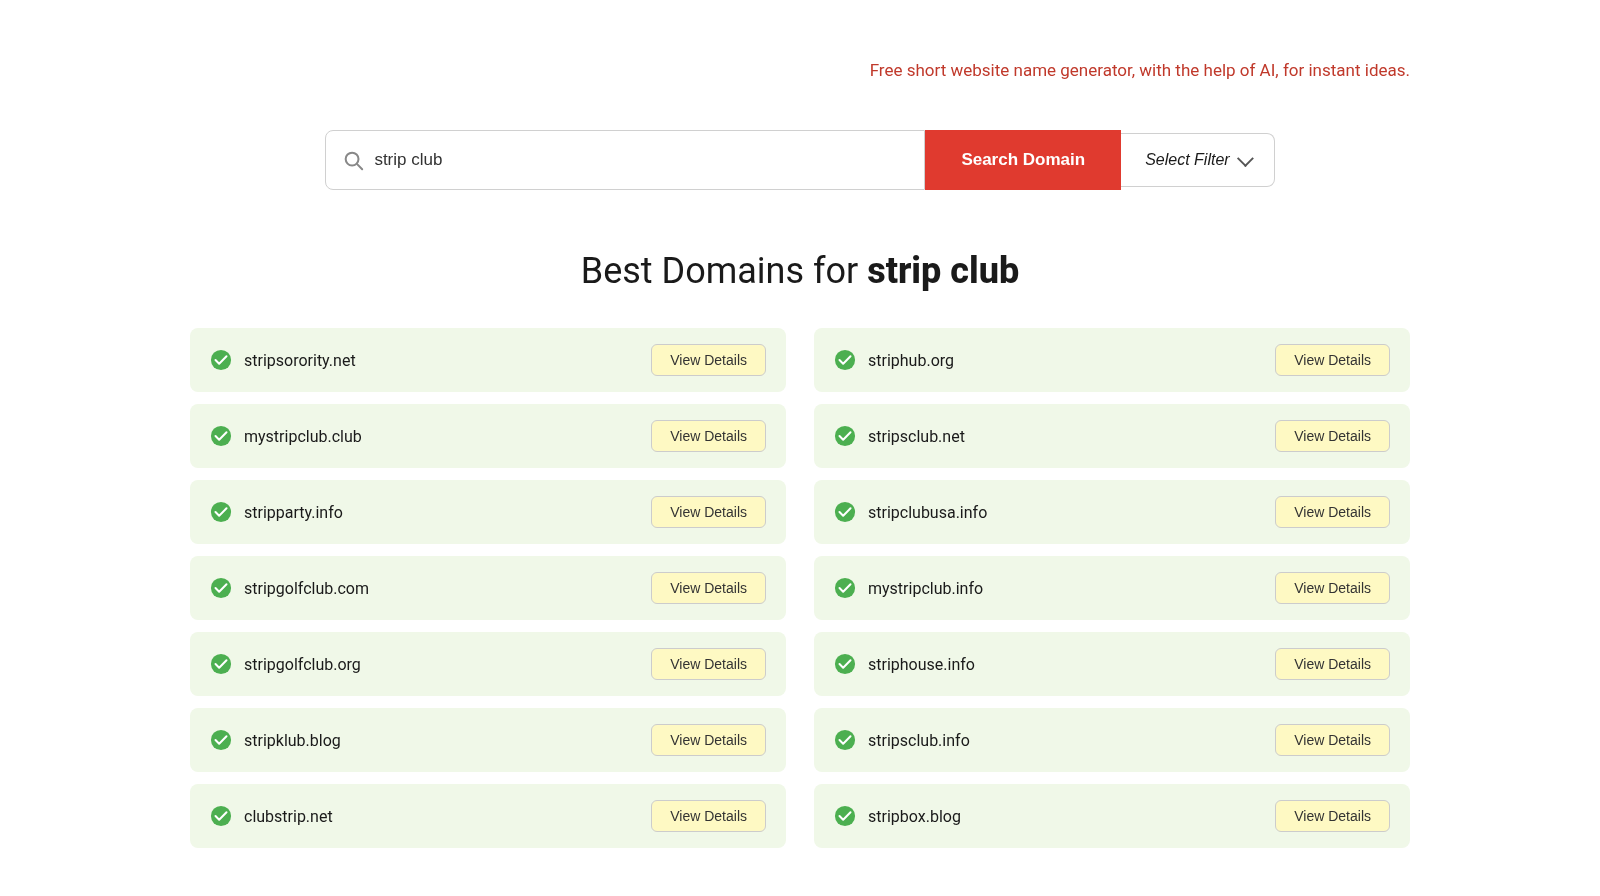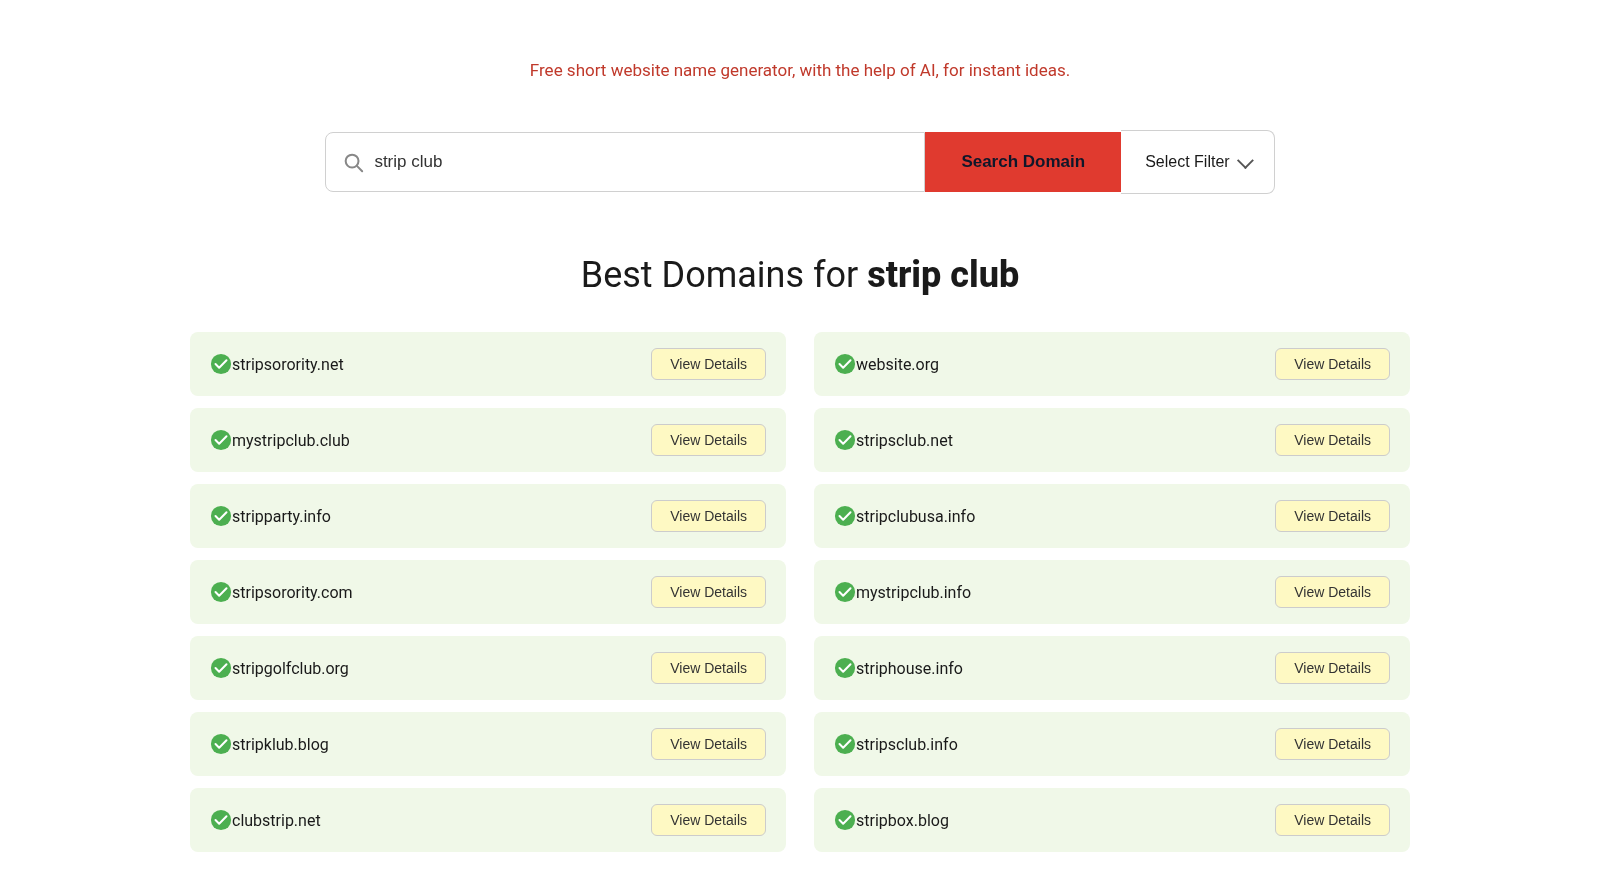--- a/index.html
+++ b/index.html
@@ -25,21 +25,21 @@
     .hero-title {
       text-align: center;
       font-size: 52px;
       font-weight: 700;
       color: #1a1a1a;
       margin-bottom: 16px;
       letter-spacing: -0.5px;
     }
 
     .hero-subtitle {
-      text-align: center;
+      text-align: right;
       font-size: 17px;
       color: #c0392b;
       margin-bottom: 50px;
     }
 
     .search-bar-row {
       display: flex;
       align-items: center;
       justify-content: center;
       gap: 0;
@@ -70,46 +70,47 @@
       border: none;
       outline: none;
       font-size: 17px;
       color: #333;
       width: 100%;
       background: transparent;
     }
 
     .search-button {
       background: #e03a2f;
-      color: #0f172a;
+      color: #ffffff;
       border: none;
       border-radius: 0;
       height: 60px;
       padding: 4px 36px;
       font-size: 17px;
       font-weight: 600;
       cursor: pointer;
       white-space: nowrap;
     }
 
     .filter-button {
       background: #fff;
       color: #1a1a1a;
       border: 1.5px solid #d0d0d0;
       border-left: none;
       border-radius: 0 8px 8px 0;
-      height: 64px;
+      height: 54px;
       padding: 0 24px;
       font-size: 16px;
       font-weight: 500;
       cursor: pointer;
       display: flex;
       align-items: center;
       gap: 8px;
       white-space: nowrap;
+      font-style: italic;
     }
 
     .results-title {
       text-align: center;
       font-size: 36px;
       font-weight: 400;
       color: #1a1a1a;
       margin-bottom: 36px;
     }
 
@@ -129,20 +130,21 @@
       display: flex;
       align-items: center;
       justify-content: space-between;
       padding: 16px 20px;
       min-height: 60px;
     }
 
     .domain-left {
       display: flex;
       align-items: center;
+      gap: 12px;
       justify-content: space-between;
     }
 
     .check-icon {
       width: 22px;
       height: 22px;
       flex-shrink: 0;
     }
 
     .domain-name {
@@ -208,21 +210,21 @@
           <span class="domain-name">stripsorority.net</span>
         </div>
         <button class="view-details-btn">View Details</button>
       </div>
       <div class="domain-item">
         <div class="domain-left">
           <svg class="check-icon" viewBox="0 0 24 24" fill="none">
             <circle cx="12" cy="12" r="11" fill="#4caf50"></circle>
             <polyline points="6,12 10,16 18,8" stroke="#fff" stroke-width="2.2" stroke-linecap="round" stroke-linejoin="round"></polyline>
           </svg>
-          <span class="domain-name">website.org</span>
+          <span class="domain-name">striphub.org</span>
         </div>
         <button class="view-details-btn">View Details</button>
       </div>
       <div class="domain-item">
         <div class="domain-left">
           <svg class="check-icon" viewBox="0 0 24 24" fill="none">
             <circle cx="12" cy="12" r="11" fill="#4caf50"></circle>
             <polyline points="6,12 10,16 18,8" stroke="#fff" stroke-width="2.2" stroke-linecap="round" stroke-linejoin="round"></polyline>
           </svg>
           <span class="domain-name">mystripclub.club</span>
@@ -258,21 +260,21 @@
           <span class="domain-name">stripclubusa.info</span>
         </div>
         <button class="view-details-btn">View Details</button>
       </div>
       <div class="domain-item">
         <div class="domain-left">
           <svg class="check-icon" viewBox="0 0 24 24" fill="none">
             <circle cx="12" cy="12" r="11" fill="#4caf50"></circle>
             <polyline points="6,12 10,16 18,8" stroke="#fff" stroke-width="2.2" stroke-linecap="round" stroke-linejoin="round"></polyline>
           </svg>
-          <span class="domain-name">stripsorority.com</span>
+          <span class="domain-name">stripgolfclub.com</span>
         </div>
         <button class="view-details-btn">View Details</button>
       </div>
       <div class="domain-item">
         <div class="domain-left">
           <svg class="check-icon" viewBox="0 0 24 24" fill="none">
             <circle cx="12" cy="12" r="11" fill="#4caf50"></circle>
             <polyline points="6,12 10,16 18,8" stroke="#fff" stroke-width="2.2" stroke-linecap="round" stroke-linejoin="round"></polyline>
           </svg>
           <span class="domain-name">mystripclub.info</span>

